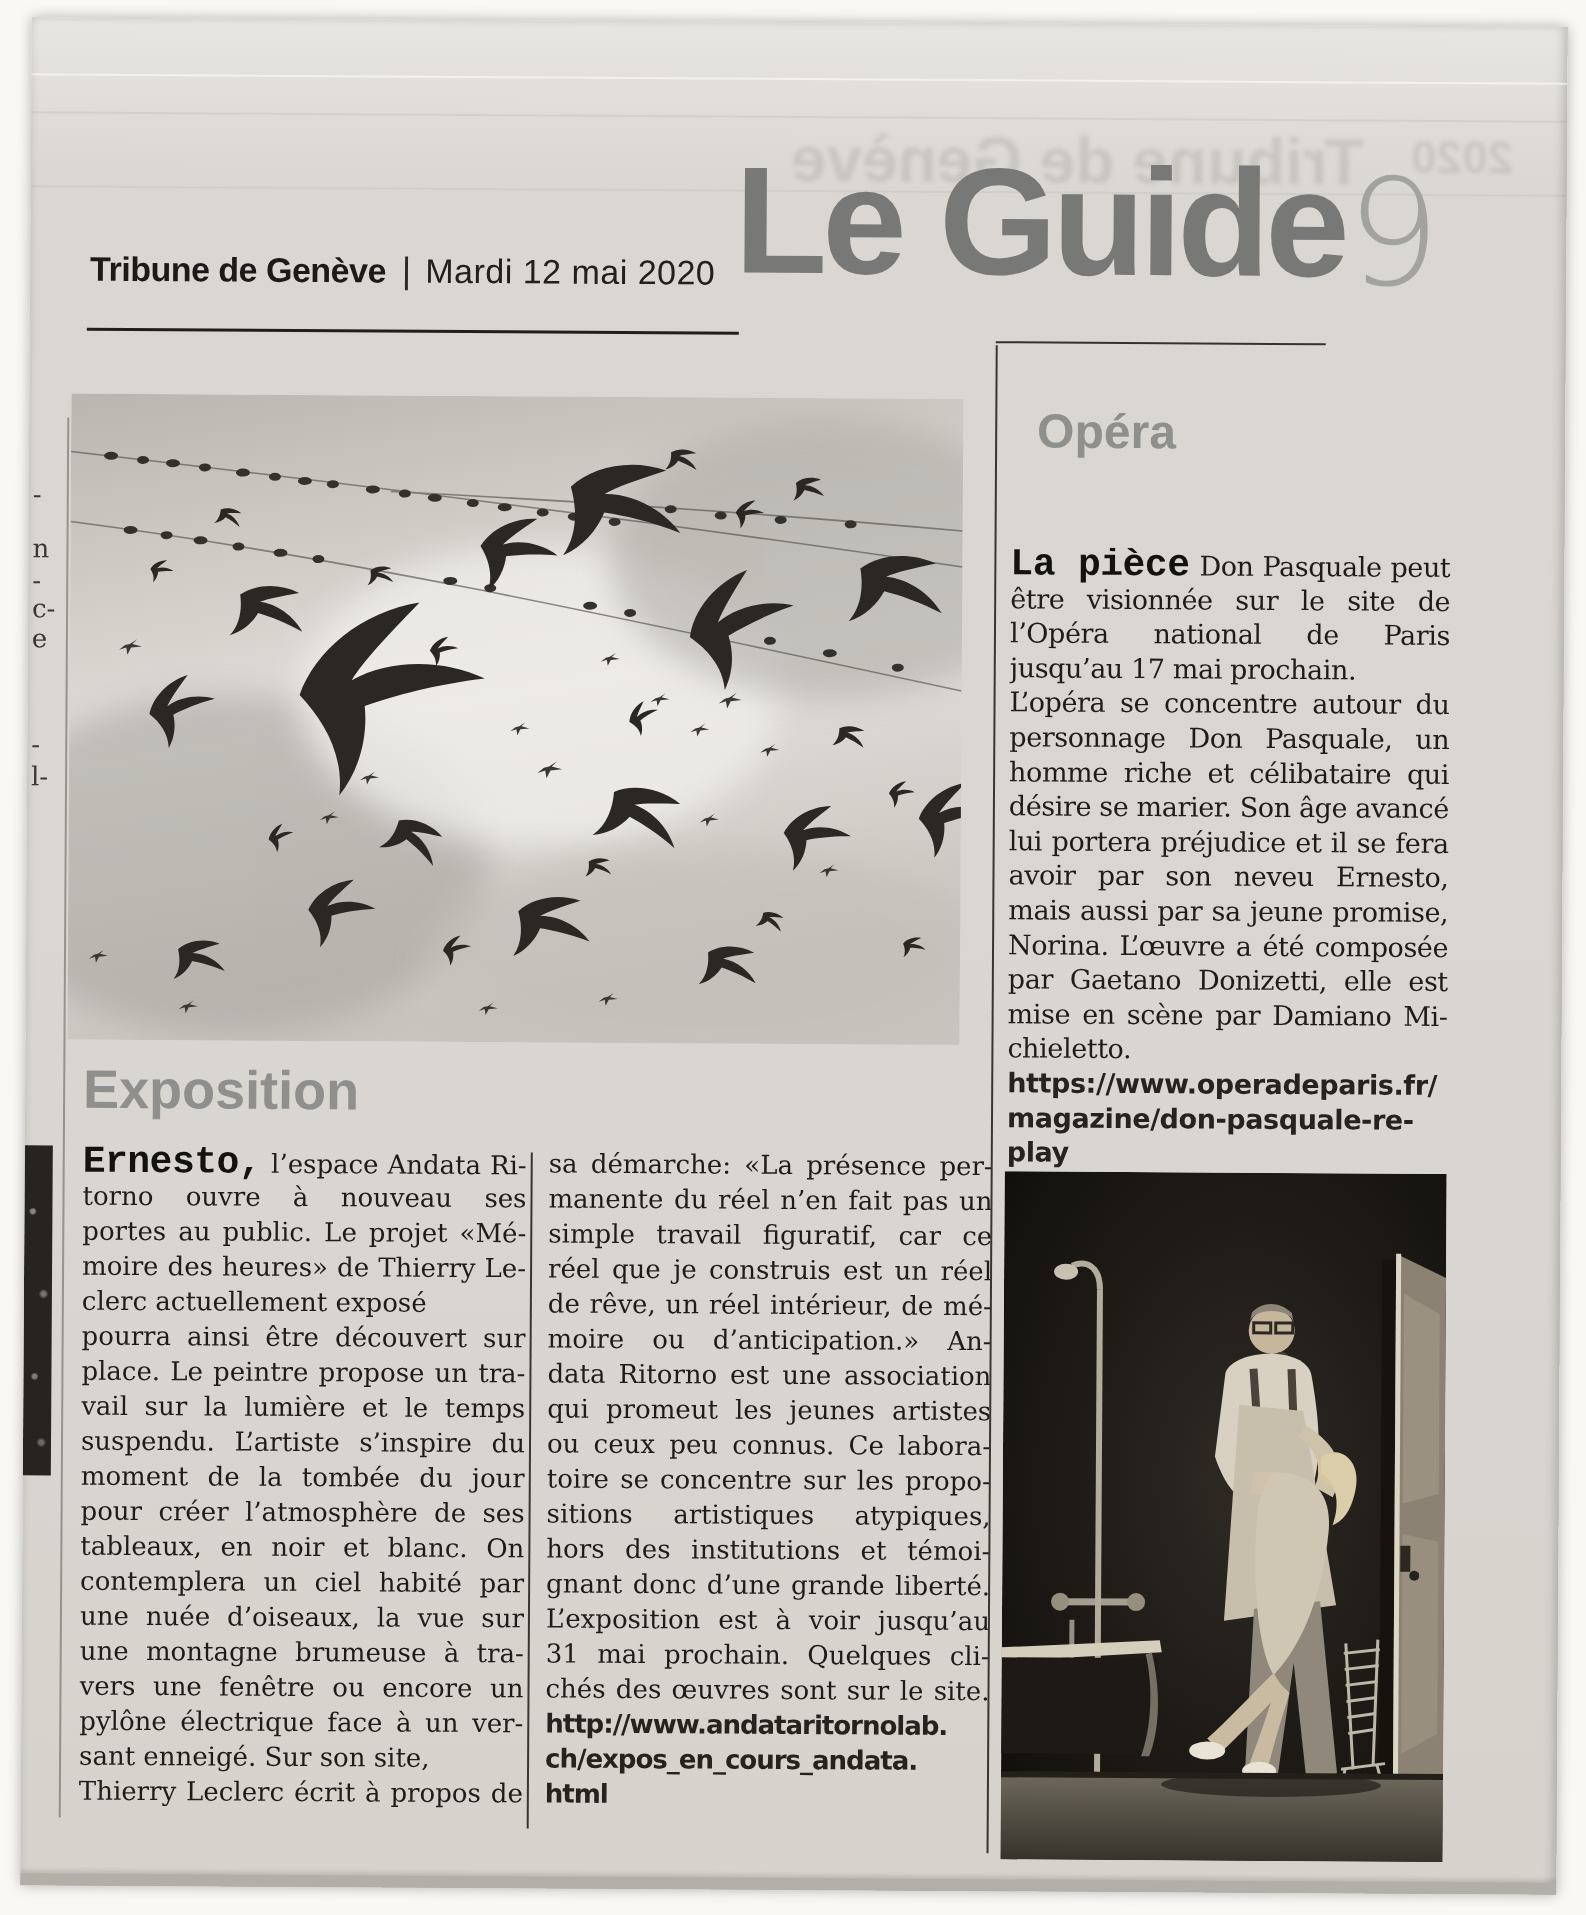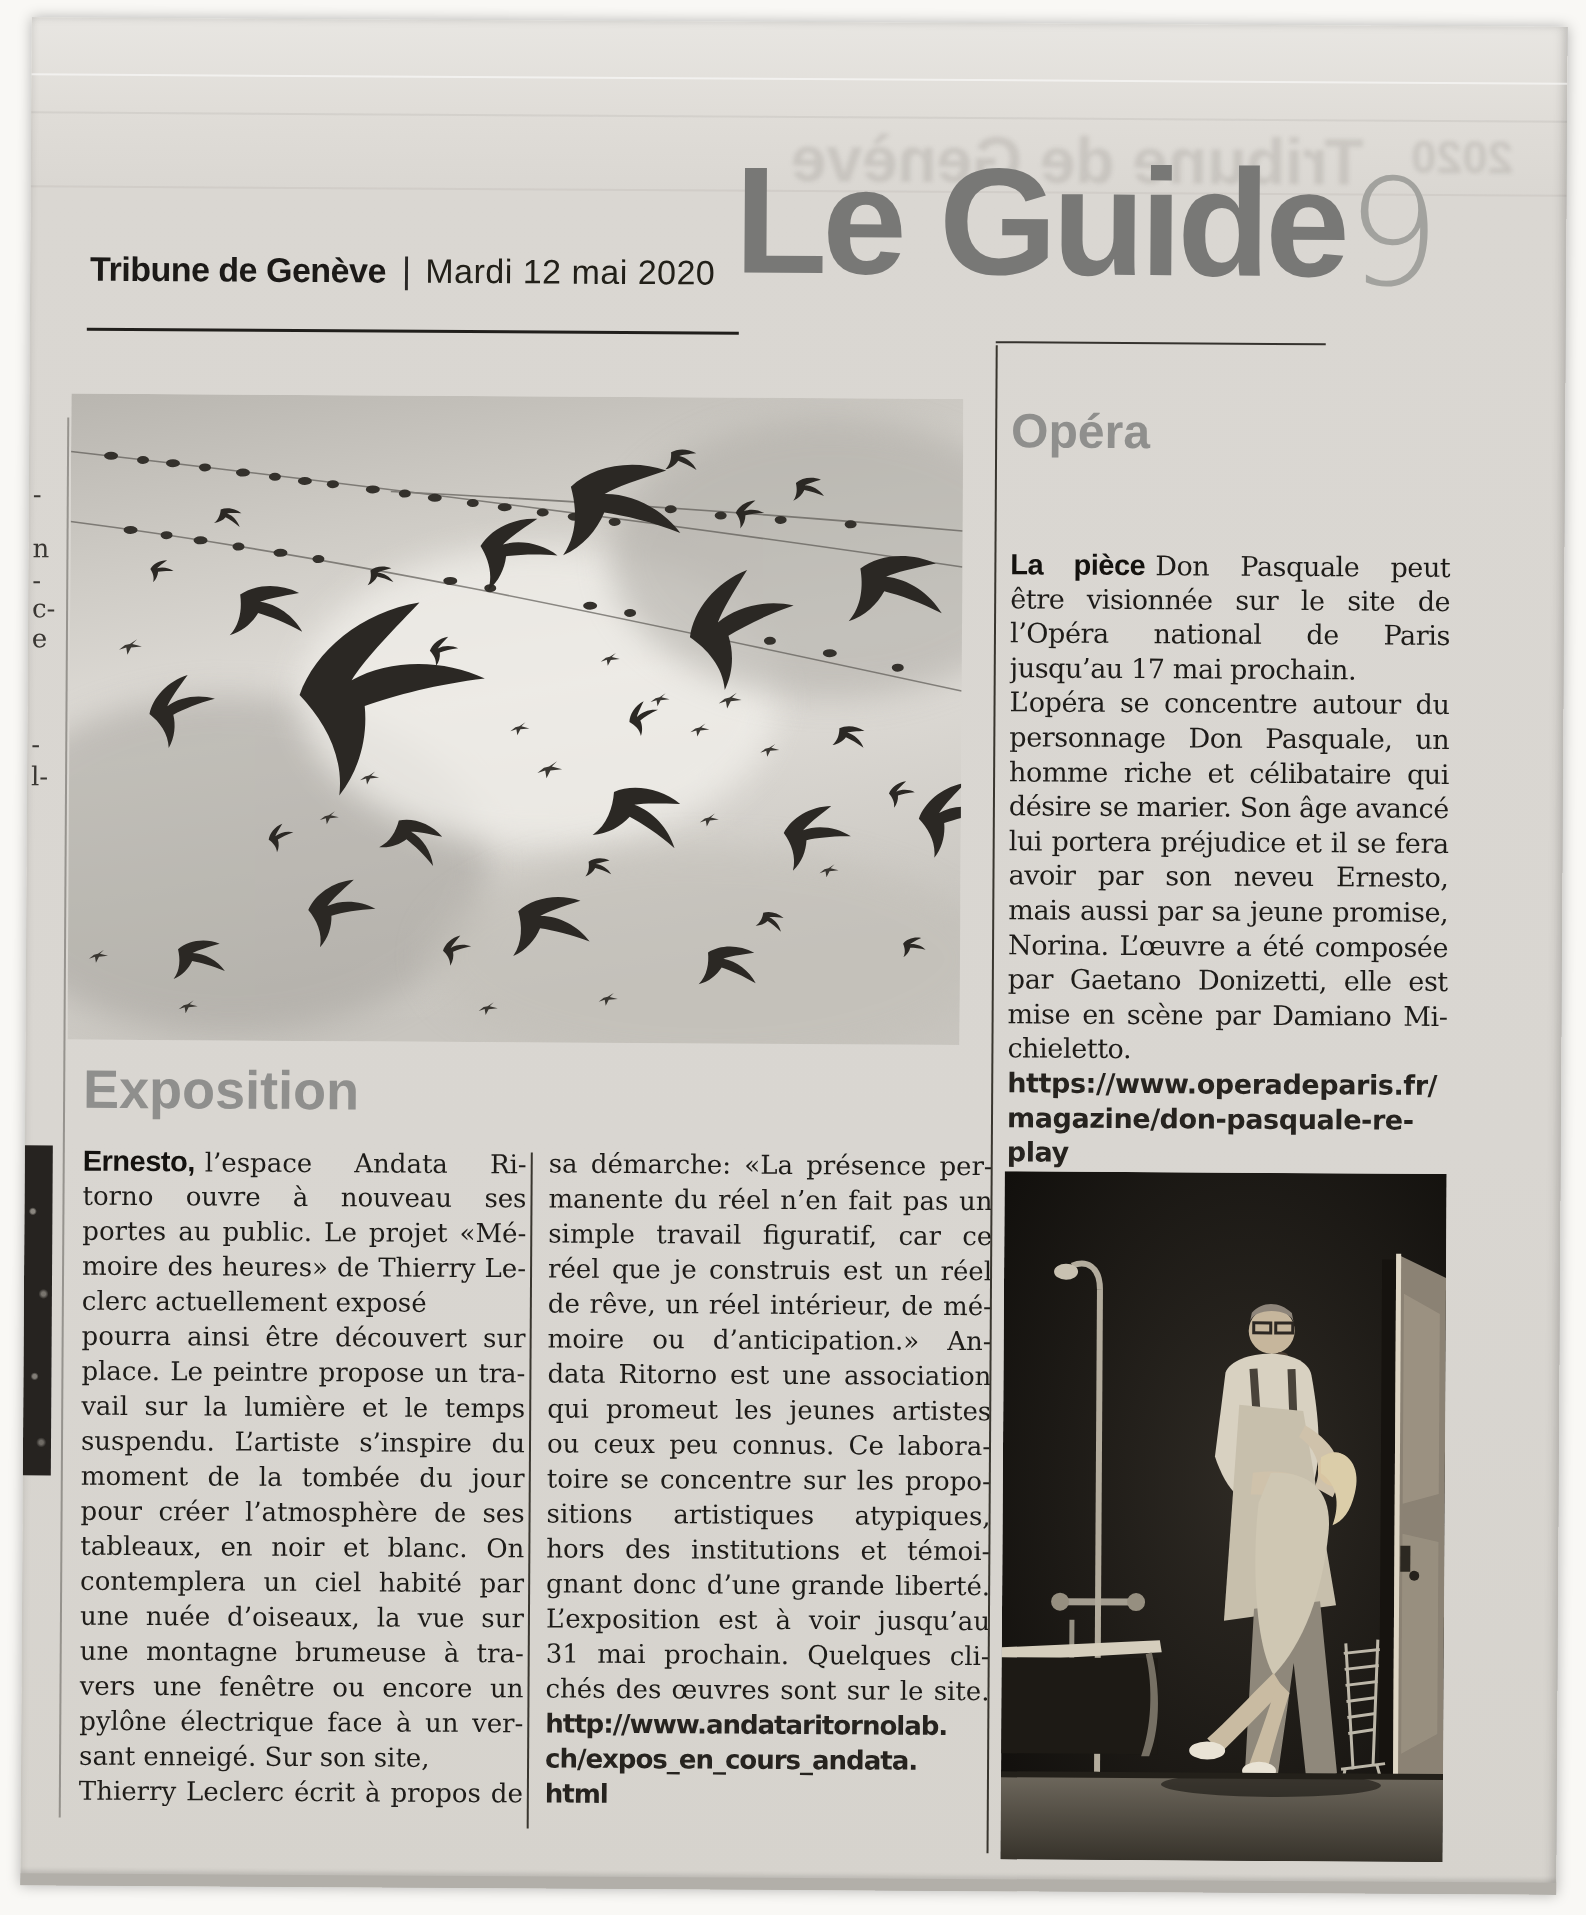--- a/index.html
+++ b/index.html
@@ -34,33 +34,33 @@
   .rule-right{position:absolute;left:966px;top:318px;width:330px;height:2px;background:#35322e;}
 
   .guide{position:absolute;left:704px;top:122px;font-size:152px;line-height:1;font-weight:bold;
          color:#787876;letter-spacing:-5px;}
   .pagenum{position:absolute;left:1316px;top:134px;font-size:148px;line-height:1;font-weight:300;
            color:#a2a29e;font-family:"DejaVu Sans",sans-serif;}
 
   
   .sec-h{position:absolute;font-weight:bold;color:#8f8f8d;letter-spacing:0;}
   .h-expo{left:58px;top:1040px;font-size:54px;}
-  .h-opera{left:982px;top:380px;font-size:48px;}
+  .h-opera{left:1008px;top:380px;font-size:48px;}
 
   
   .line{text-align:justify;text-align-last:justify;overflow:hidden;white-space:nowrap;
         font-family:"DejaVu Serif",serif;color:#1e1c19;}
   .eol{text-align-last:left;}
   .url{font-family:"DejaVu Sans",sans-serif;font-weight:bold;letter-spacing:-1px;color:#26231f;}
   .colA,.colB{position:absolute;top:1126px;width:444px;}
   .colA{left:58px;} .colB{left:524px;}
   .colA .line,.colB .line{font-size:26px;height:35px;line-height:35px;}
   .opera-col{position:absolute;left:982px;top:524px;width:440px;}
   .opera-col .line{font-size:27px;height:34.6px;line-height:34.6px;letter-spacing:-0.4px;}
-  .lead{font-family:Liberation Sans, sans-serif;font-weight:bold;font-size:29px;color:#14120f;
+  .lead{font-family:Liberation Mono, monospace;font-weight:bold;font-size:38px;color:#14120f;
         padding-right:10px;letter-spacing:-0.5px;}
   .vrule-cols{position:absolute;left:506px;top:1132px;width:2px;height:676px;background:#39362f;}
   .vrule-opera{position:absolute;left:966px;top:322px;width:2px;height:1508px;background:#39362f;}
 
   .photo{position:absolute;display:block;}
   .birds-photo{left:42px;top:376px;}
   .opera-photo{left:980px;top:1148px;}
 
   
   .frag{position:absolute;left:4px;font-family:"DejaVu Serif",serif;font-size:26px;color:#3a3733;}

